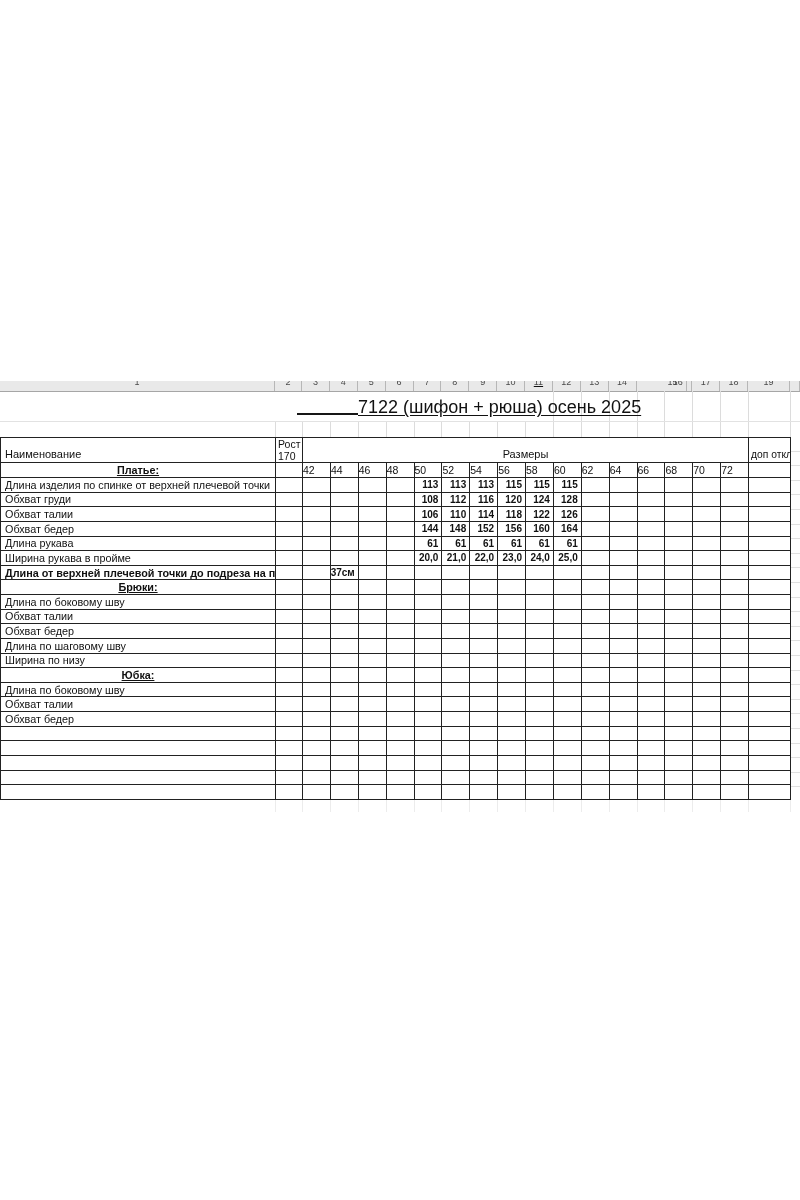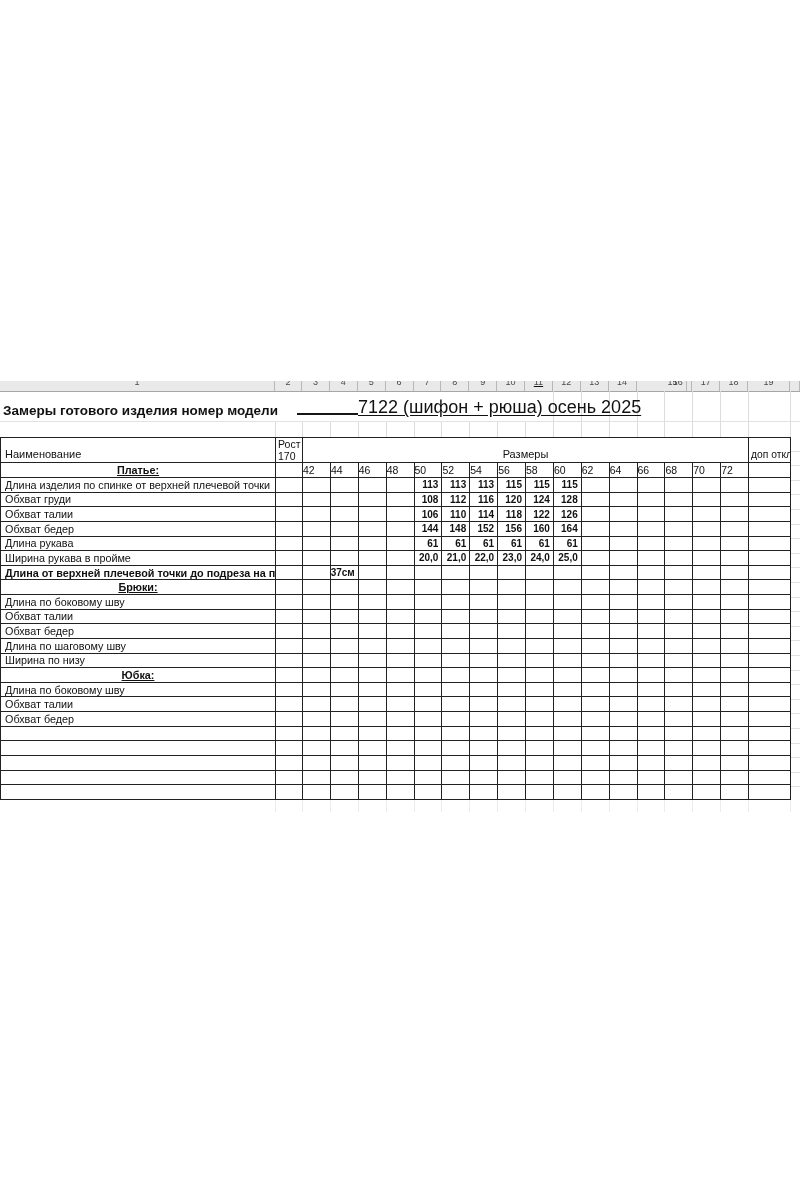--- a/index.html
+++ b/index.html
@@ -146,21 +146,20 @@
       <div class="v" style="left: 720px; top: 0px; height: 30px;"></div>
       <div class="v" style="left: 720px; top: 30px; height: 16px;"></div>
       <div class="v" style="left: 748px; top: 0px; height: 30px;"></div>
       <div class="v" style="left: 748px; top: 30px; height: 16px;"></div>
       <div class="v" style="left: 790px; top: 0px; height: 30px;"></div>
       <div class="v" style="left: 790px; top: 30px; height: 16px;"></div>
       <div class="h"></div>
     </div>
 
   <div class="title-row">
-    <span class="title-left">Замеры готового изделия номер модели</span>
     <span class="title-line"></span>
     <span class="title-right">7122 (шифон + рюша) осень 2025</span>
   </div>
 
   <div class="sheet-table" id="sheetTable">
     <div class="c name-h">Наименование</div>
     <div class="c rost-h">
       <div>Рост</div>
       <div>170</div>
     </div>

